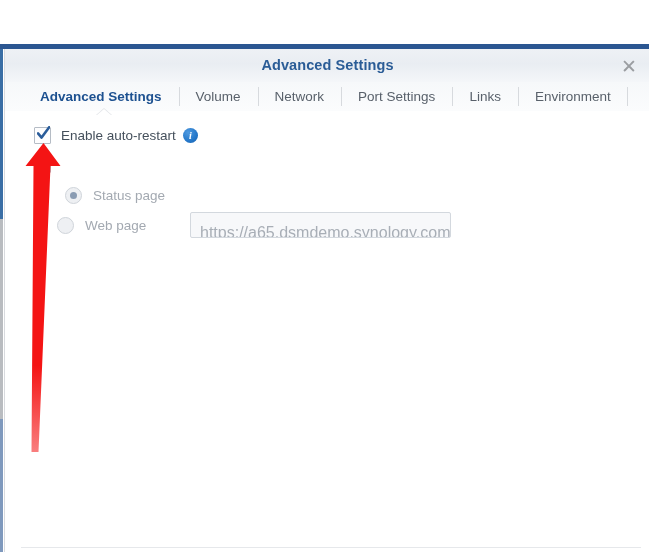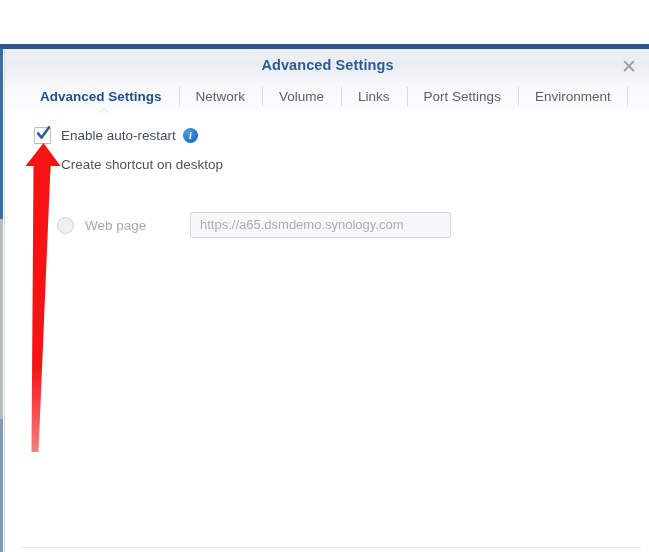--- a/index.html
+++ b/index.html
@@ -253,23 +253,23 @@
   
   .url-input {
     position: absolute;
     left: 185px; top: 101px;
     width: 261px; height: 26px;
     border: 1px solid #d3d8de;
     background: #f7f8fa;
     border-radius: 2px;
     box-sizing: border-box;
     font-family: "Liberation Sans", sans-serif;
-    font-size: 13px;
+    font-size: 16px;
     color: #a8aeb6;
-    padding: 0 9px;
+    padding: 8px 9px;
     line-height: 24px;
     white-space: nowrap;
     overflow: hidden;
   }
 
   
   .footer {
     position: absolute;
     left: 0; top: 498px;
     width: 645px;
@@ -335,30 +335,30 @@
       <div class="title-text">Advanced Settings</div>
       <div class="close-btn">✕</div>
     </div>
 
     <div class="tabbar">
       <div class="tabs">
         <div class="tab active">
           <span>Advanced Settings</span>
         </div>
         <div class="tab">
+          <span>Volume</span>
+        </div>
+        <div class="tab">
           <span>Network</span>
         </div>
         <div class="tab">
-          <span>Volume</span>
+          <span>Port Settings</span>
         </div>
         <div class="tab">
           <span>Links</span>
-        </div>
-        <div class="tab">
-          <span>Port Settings</span>
         </div>
         <div class="tab last">
           <span>Environment</span>
         </div>
       </div>
     </div>
     <div class="tab-caret-border"></div>
     <div class="tab-caret"></div>
 
     <div class="content">
@@ -368,23 +368,26 @@
           <svg class="tick" viewBox="0 0 13 15">
             <path d="M1 7.4 L4.6 11.6 L12.2 1.2" fill="none" stroke="#2a5c9a" stroke-width="2.6" stroke-linecap="round" stroke-linejoin="round"></path>
           </svg>
         </div>
         <span class="cb-label">Enable auto-restart</span>
         <span class="info-icon">i</span>
       </div>
 
       <div class="row row-shortcut">
         <div class="checkbox"></div>
-        <span class="cb-label muted">Create shortcut on desktop</span>
       </div>
 
+      <div class="row row-status">
+        <div class="radio checked"></div>
+        <span class="radio-label">Status page</span>
+      </div>
 
       <div class="row row-webpage">
         <div class="radio"></div>
         <span class="radio-label">Web page</span>
       </div>
 
       <div class="url-input">https://a65.dsmdemo.synology.com</div>
 
     </div>
 

